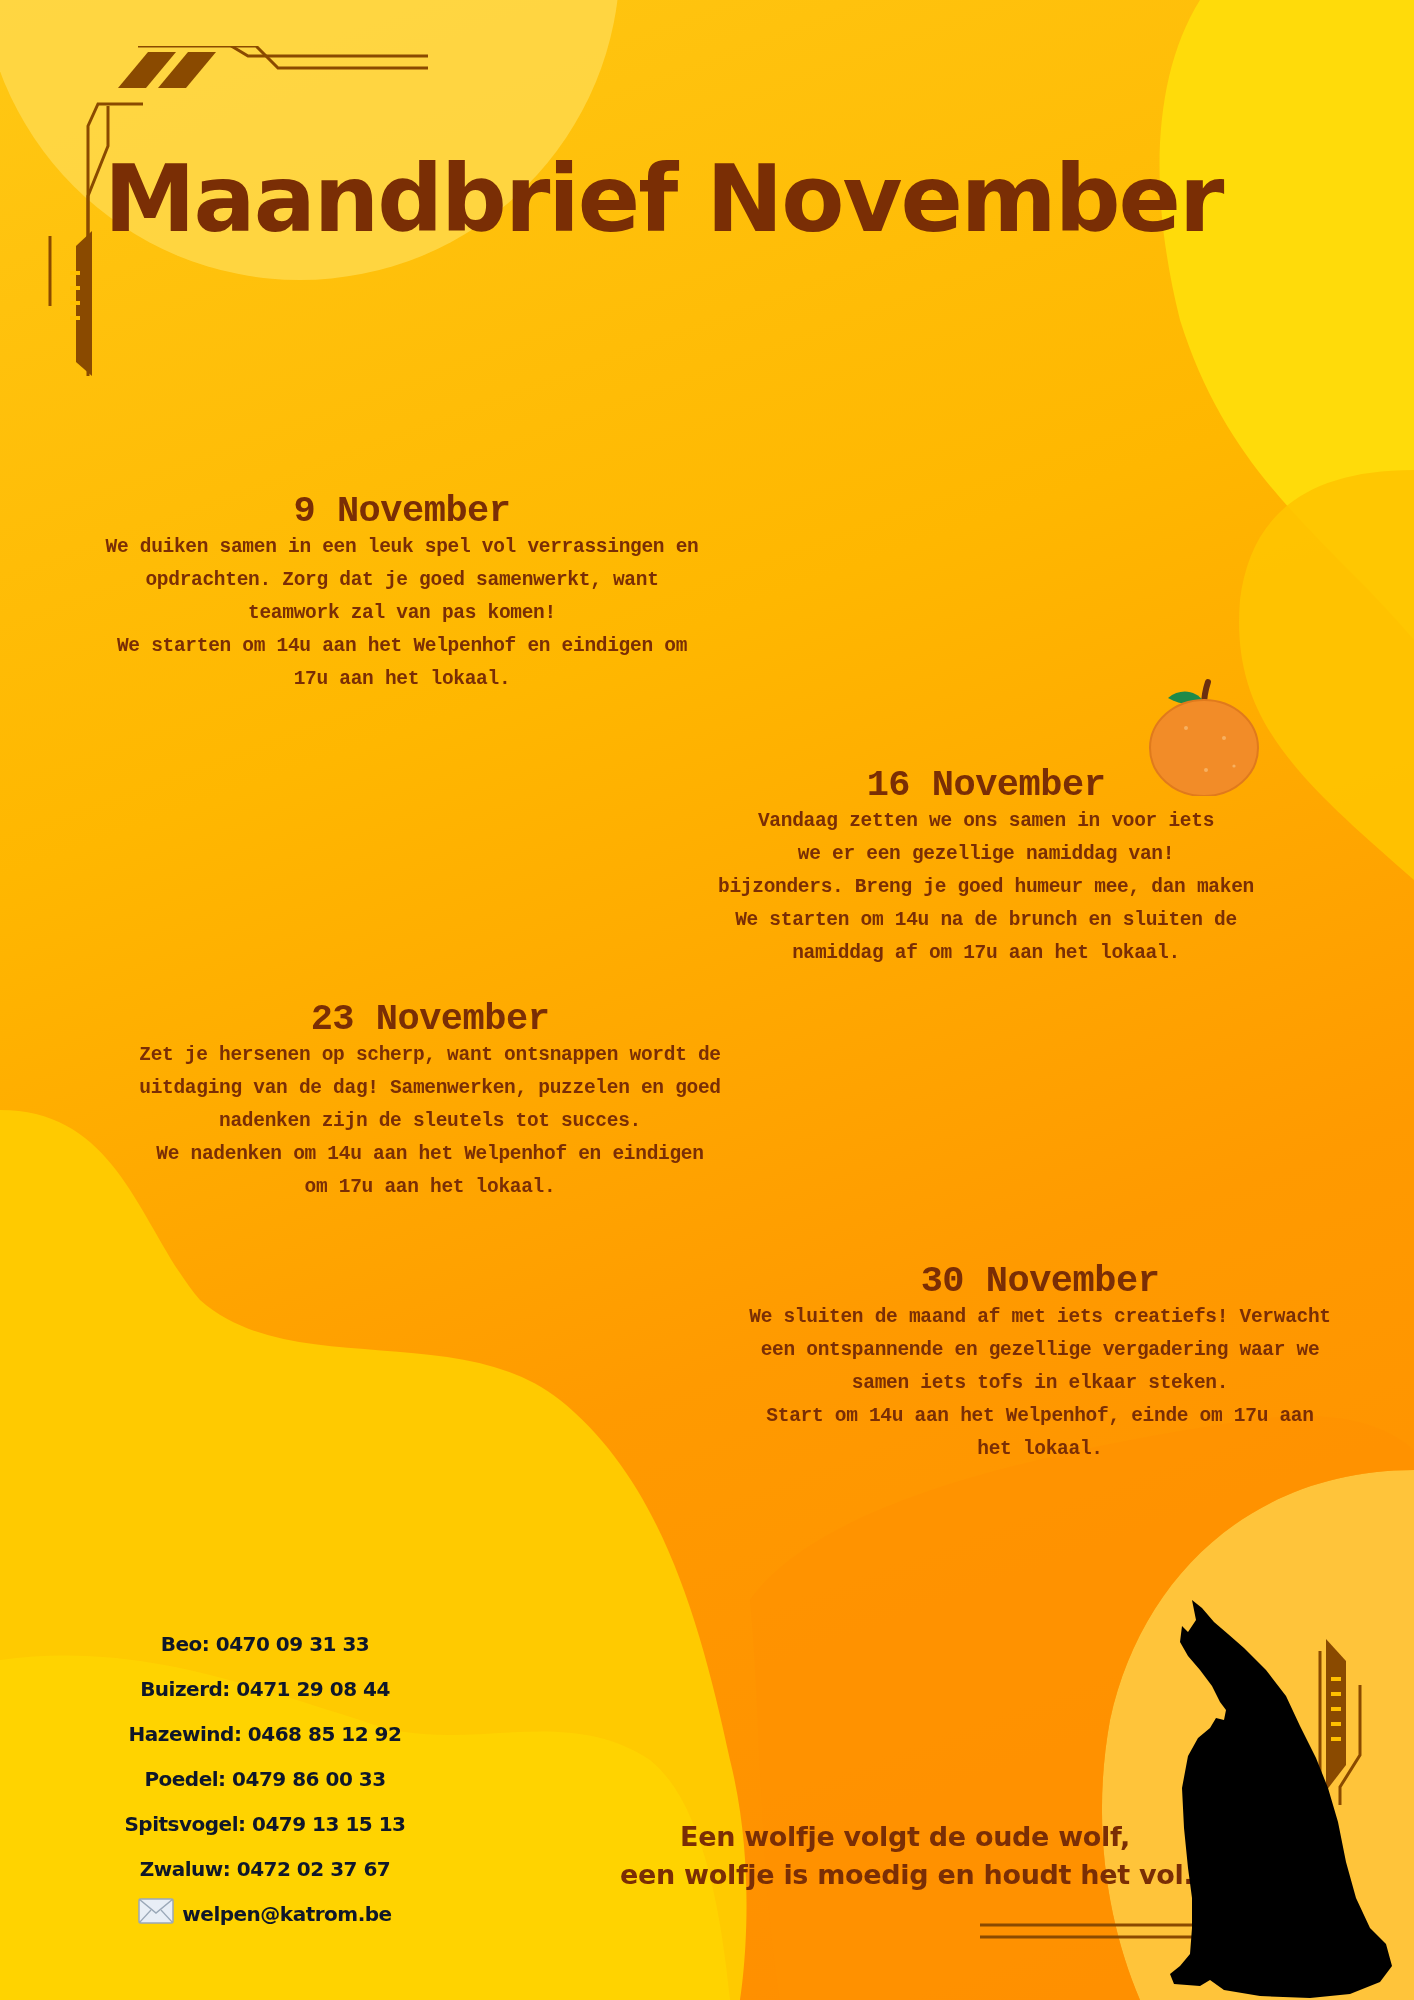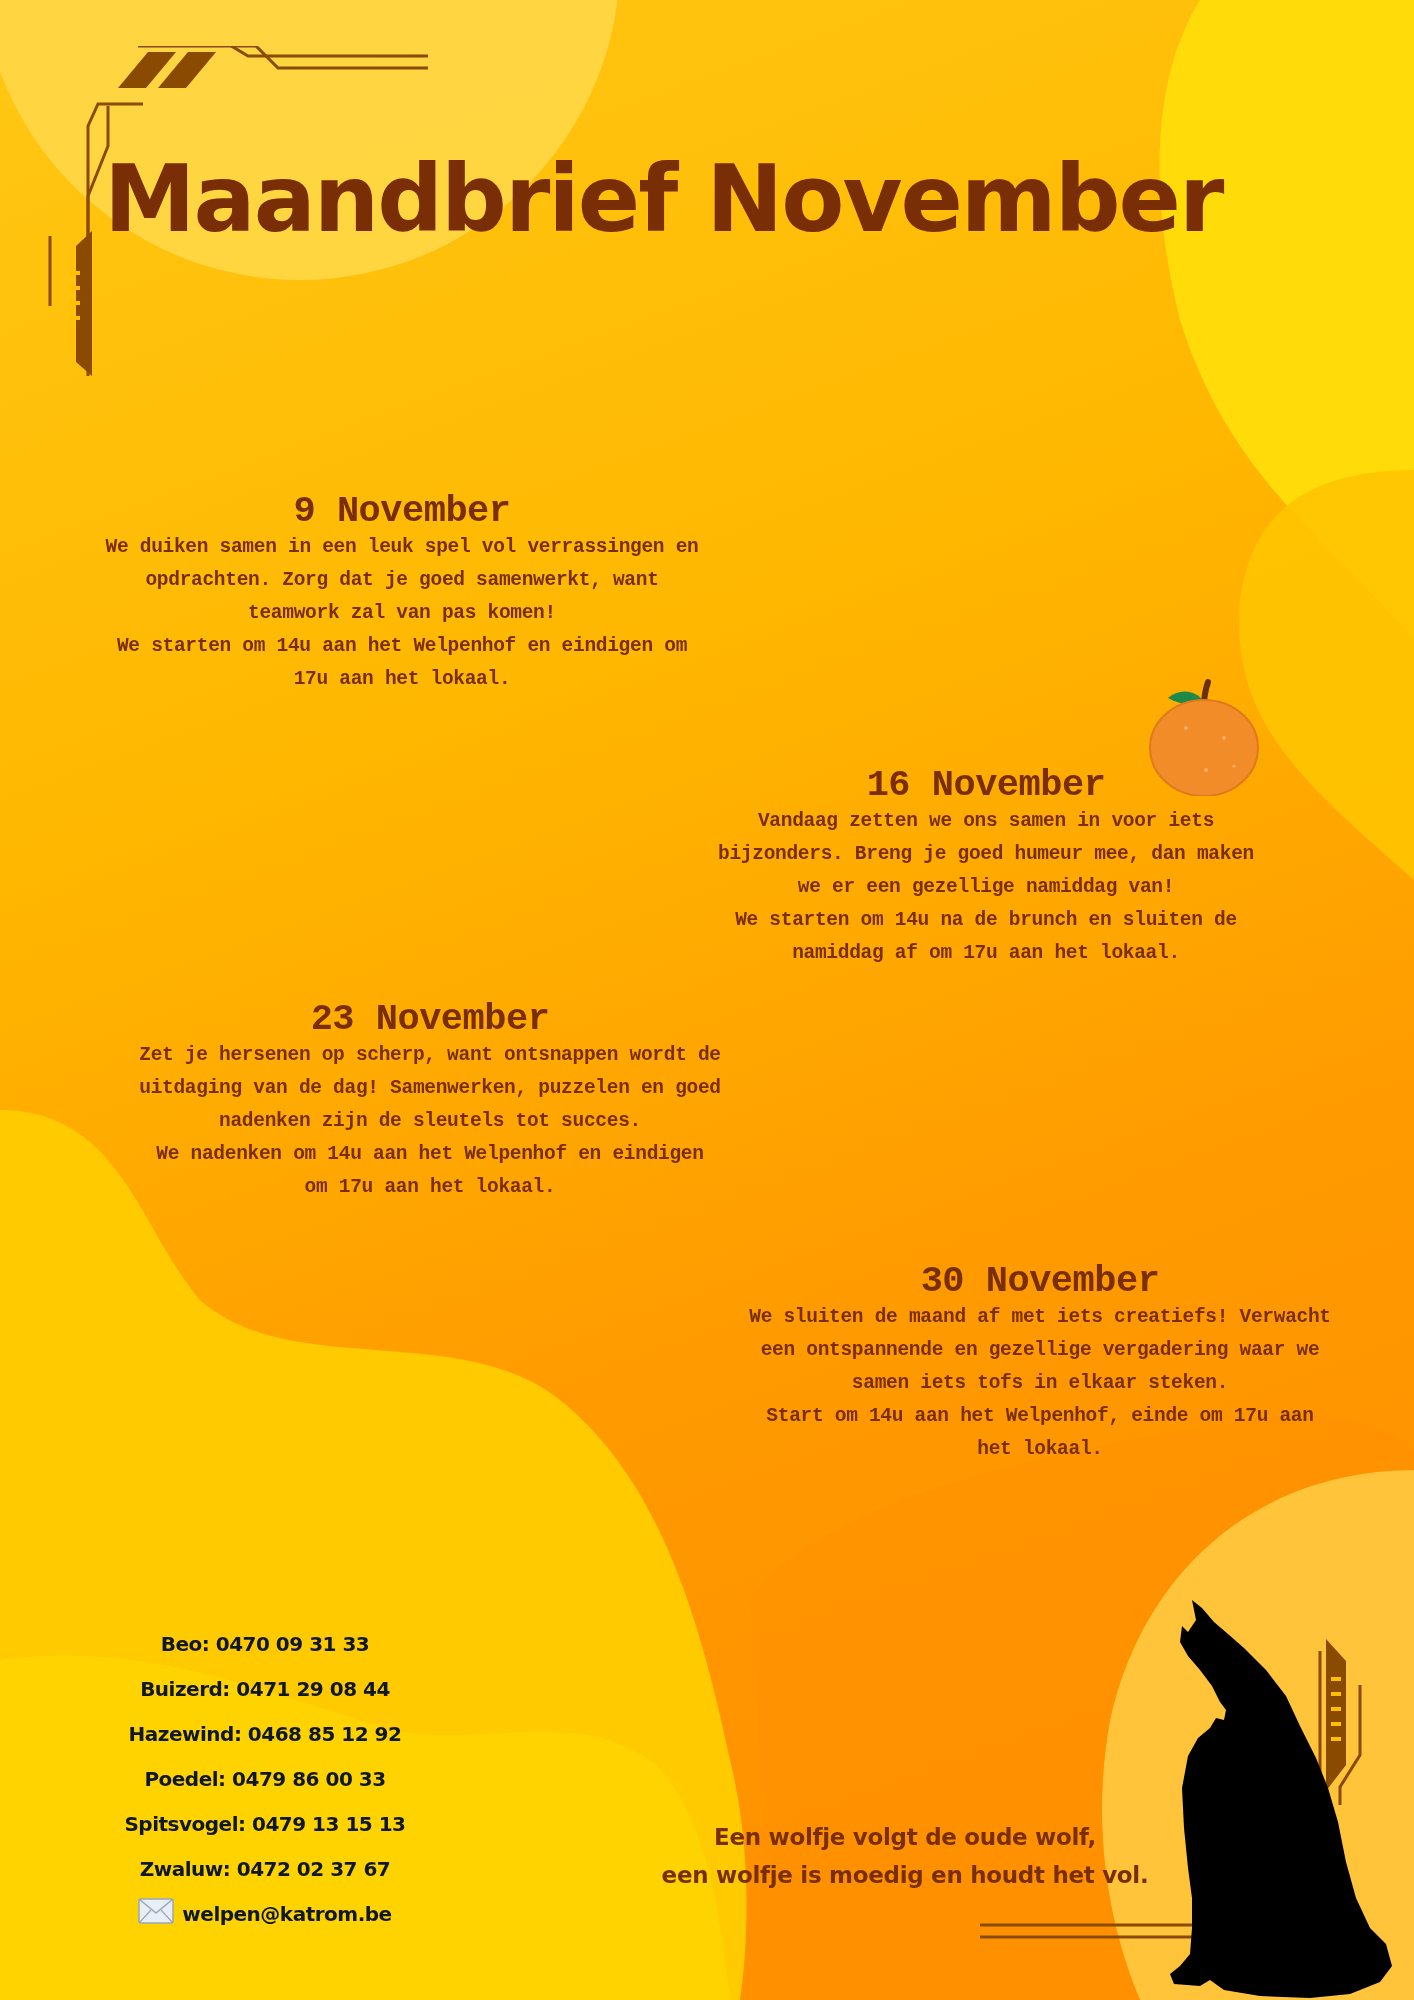--- a/index.html
+++ b/index.html
@@ -31,21 +31,21 @@
     .contacts {
       position: absolute; left: 40px; top: 1622px; width: 450px;
       text-align: center; font-weight: bold; font-size: 20px; line-height: 45px;
       color: #0f172a; letter-spacing: -0.5px;
     }
     .contacts .row { white-space: nowrap; }
     .envelope { display: inline-block; vertical-align: -3px; margin-right: 8px; }
 
     .quote {
       position: absolute; left: 620px; top: 1818px; width: 570px;
-      text-align: center; font-weight: bold; font-size: 23px; line-height: 38px;
+      text-align: center; font-weight: bold; font-size: 27px; line-height: 38px;
       color: #7a2e05; letter-spacing: -0.3px;
     }
     .quote div { white-space: nowrap; }
 
     .orange { position: absolute; left: 1146px; top: 678px; }
     .wolf { position: absolute; left: 1140px; top: 1598px; }
     .deco-tl { position: absolute; left: 48px; top: 46px; }
     .deco-br { position: absolute; left: 980px; top: 1615px; }
   </style>
 </head>
@@ -107,22 +107,22 @@
     <circle cx="78" cy="60" r="2" fill="#f7b060"></circle>
     <circle cx="60" cy="92" r="2" fill="#f7b060"></circle>
     <circle cx="88" cy="88" r="1.6" fill="#f7b060"></circle>
   </svg>
 </div>
 
 <section class="event" id="ev2">
   <div class="date">16 November</div>
   <div class="body">
     <div>Vandaag zetten we ons samen in voor iets</div>
+    <div>we er een gezellige namiddag van!</div>
     <div>bijzonders. Breng je goed humeur mee, dan maken</div>
-    <div>we er een gezellige namiddag van!</div>
     <div>We starten om 14u na de brunch en sluiten de</div>
     <div>namiddag af om 17u aan het lokaal.</div>
   </div>
 </section>
 
 <section class="event" id="ev3">
   <div class="date">23 November</div>
   <div class="body">
     <div>Zet je hersenen op scherp, want ontsnappen wordt de</div>
     <div>uitdaging van de dag! Samenwerken, puzzelen en goed</div>

